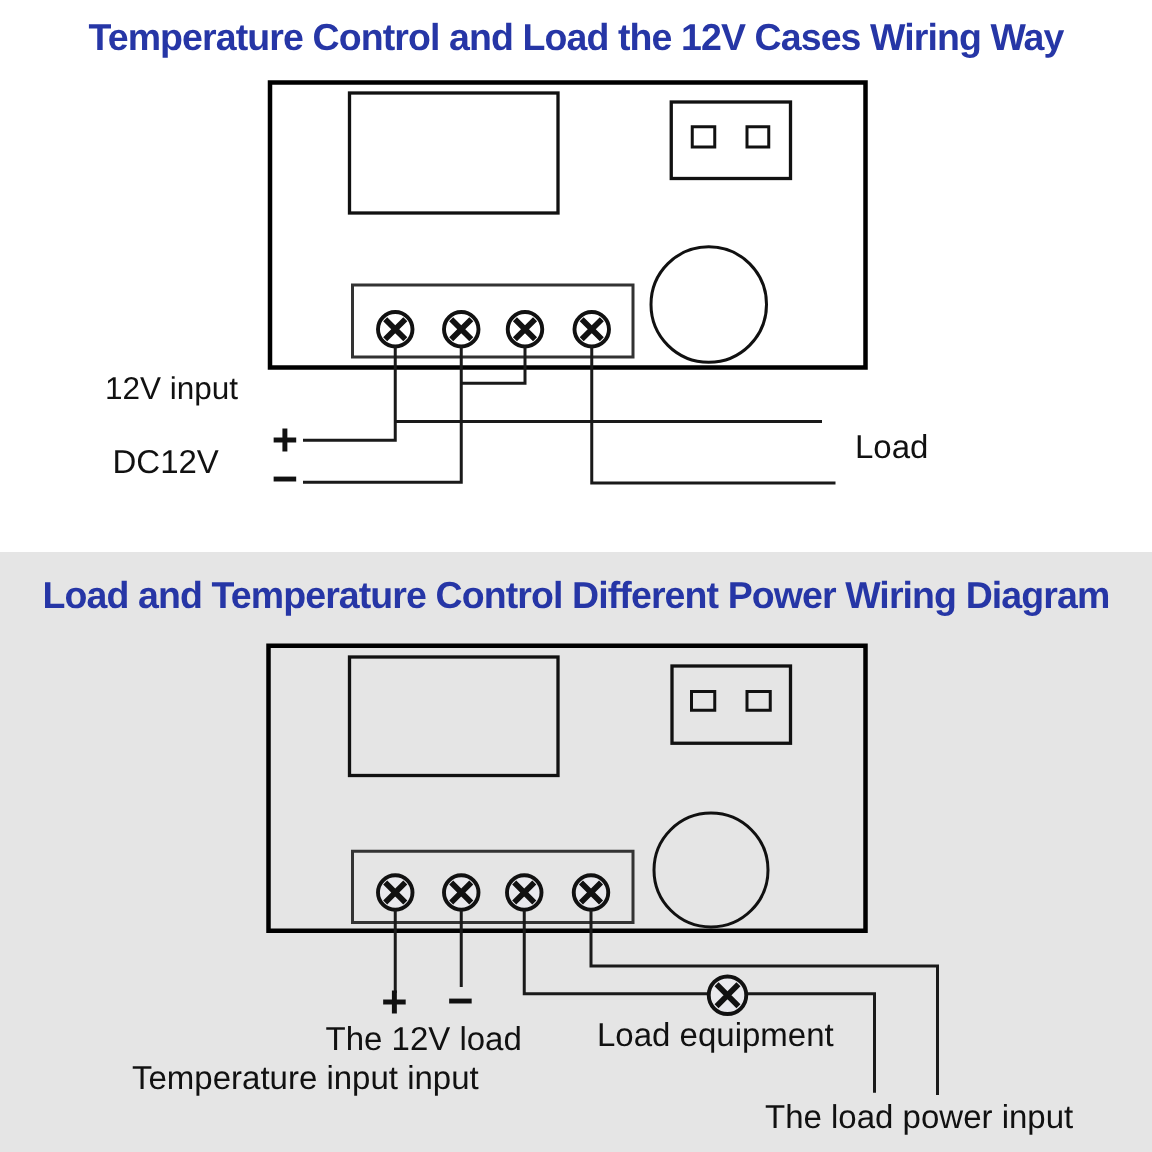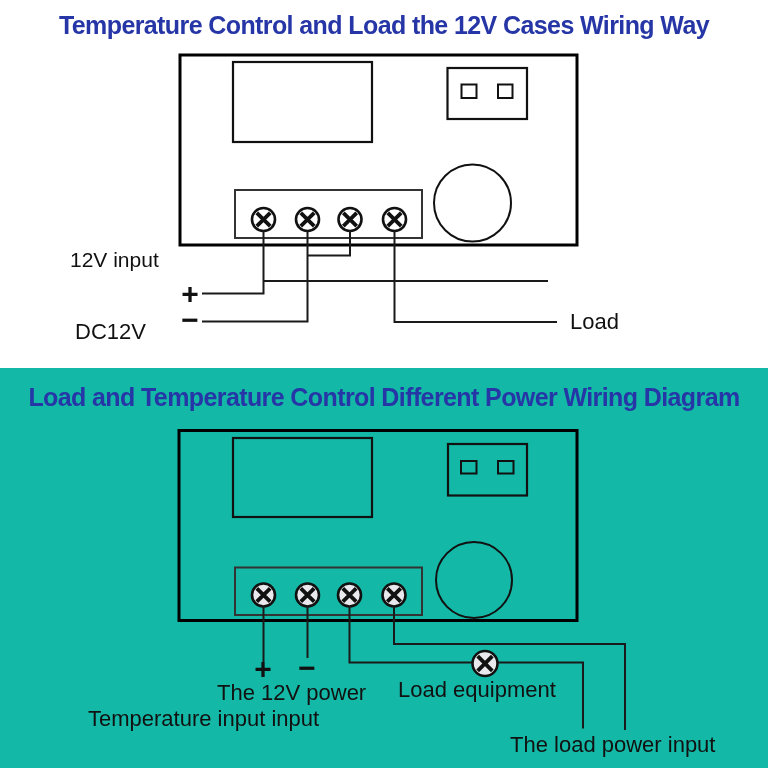--- a/index.html
+++ b/index.html
@@ -2,21 +2,21 @@
 <html><head>
 <meta charset="utf-8">
 <style>
   html,body{margin:0;padding:0;}
   body{
     width:768px;height:768px;position:relative;overflow:hidden;
     font-family:"Liberation Sans",sans-serif;background:#ffffff;
   }
   .panel{position:absolute;left:0;width:768px;overflow:hidden;}
   #top-panel{top:0;height:368px;background:#ffffff;padding-left:28px;}
-  #bottom-panel{top:368px;height:400px;background:#14b8a6;}
+  #bottom-panel{top:368px;height:400px;background:#e5e5e5;}
   .title{
     position:absolute;left:0;width:768px;text-align:center;
     font-weight:bold;font-size:25px;line-height:1;letter-spacing:-0.6px;
     color:#2636a6;white-space:nowrap;
   }
   #top-title{top:13px;}
   #bottom-title{top:17px;}
   .diagram{position:absolute;left:0;top:0;}
   .lbl{
     position:absolute;font-weight:normal;color:#111111;
@@ -73,24 +73,24 @@
     <g fill="none" stroke-width="2" stroke="#1a1a1a">
       <path d="M202 293.5 L263.5 293.5 L263.5 230.5"></path>
       <path d="M263.5 281 L548 281"></path>
       <path d="M202 321.5 L307.5 321.5 L307.5 230.5"></path>
       <path d="M307.5 255.5 L350 255.5 L350 230.5"></path>
       <path d="M394.5 230.5 L394.5 322 L557 322"></path>
     </g>
   </svg>
 
   <span class="lbl lbl-21" style="left:70px;top:249px;">12V input</span>
-  <span class="lbl lbl-22" style="left:75px;top:297px;margin-top:24px;">DC12V</span>
+  <span class="lbl lbl-22" style="left:75px;top:297px;">DC12V</span>
   <span class="sym" style="left:190px;top:294px;">+</span>
   <span class="sym" style="left:190px;top:320px;">−</span>
-  <span class="lbl lbl-22" style="left:570px;top:287px;margin-top:24px;">Load</span>
+  <span class="lbl lbl-22" style="left:570px;top:287px;">Load</span>
 </div>
 
 <div class="panel" id="bottom-panel">
 
   <div class="title" id="bottom-title">Load and Temperature Control Different Power Wiring Diagram</div>
 
   <svg class="diagram" width="768" height="400" viewBox="0 0 768 400">
 
     <rect x="179" y="62.5" width="398" height="190" fill="none" stroke="#000000" stroke-width="3"></rect>
 
@@ -133,17 +133,17 @@
     </g>
 
     <g stroke="#111111">
       <circle cx="485" cy="295.5" r="12.5" fill="#e9e9ed" stroke-width="2.6"></circle>
       <path d="M477.7 288.2 L492.3 302.8 M477.7 302.8 L492.3 288.2" stroke-width="3.8" fill="none"></path>
     </g>
   </svg>
 
   <span class="sym" style="left:263px;top:301px;">+</span>
   <span class="sym" style="left:307px;top:300px;">−</span>
-  <span class="lbl lbl-22" style="left:217px;top:314px;">The 12V power</span>
+  <span class="lbl lbl-22" style="left:217px;top:314px;">The 12V load</span>
   <span class="lbl lbl-22" style="left:88px;top:340px;">Temperature input input</span>
   <span class="lbl lbl-22" style="left:398px;top:311px;">Load equipment</span>
   <span class="lbl lbl-22" style="left:510px;top:366px;">The load power input</span>
 </div>
 
 </body></html>

